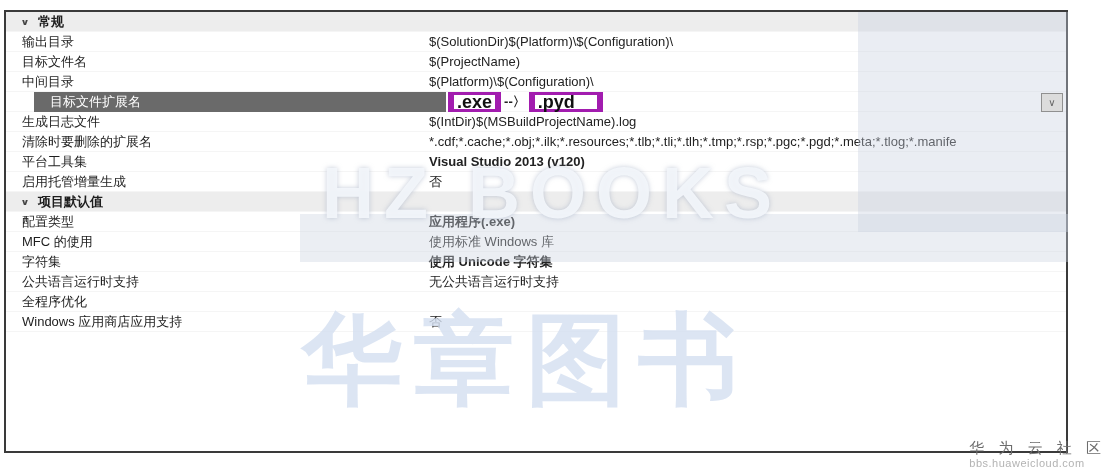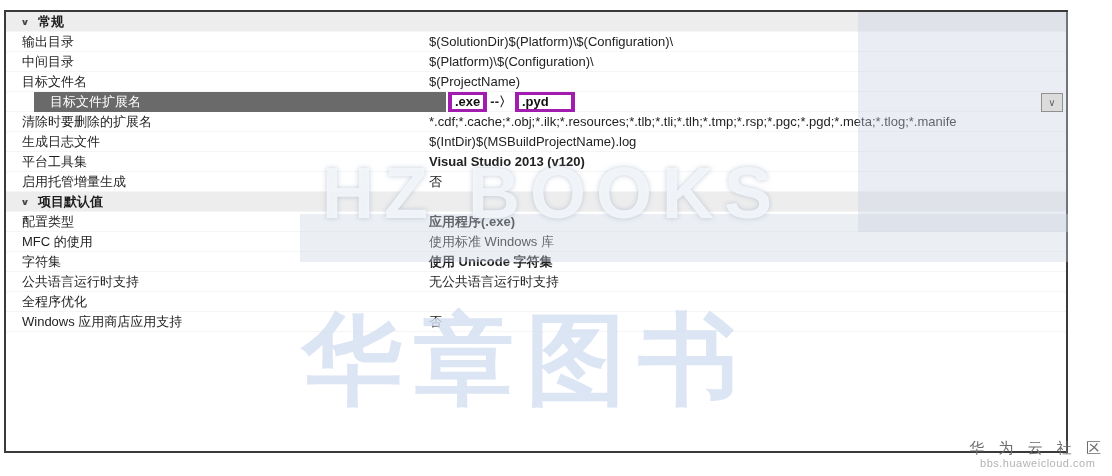--- a/index.html
+++ b/index.html
@@ -30,22 +30,22 @@
   .cell-value{
     flex:1;padding-left:1px;overflow:hidden;white-space:nowrap;color:#222;
   }
   .cell-value.bold{font-weight:bold;}
   .row.selected .sel-label{
     position:absolute;left:28px;top:0;width:412px;height:20px;line-height:20px;
     background:#6a6a6a;color:#ffffff;padding-left:16px;box-sizing:border-box;
   }
   .row.selected .cell-value{position:absolute;left:441px;top:0;height:20px;display:flex;align-items:center;}
   .valbox{
-    display:inline-block;border:4px solid #a21caf;background:#fff;height:14px;line-height:14px;
-    font-weight:bold;font-size:13px;padding:0 3px;color:#111;
+    display:inline-block;border:6px solid #a21caf;background:#fff;height:14px;line-height:14px;
+    font-weight:bold;font-size:18px;padding:0 3px;color:#111;
   }
   .valbox.wide{padding-right:22px;}
   .arrow{font-weight:bold;color:#222;margin:0 3px;font-size:13px;}
   .dropdown-btn{
     position:absolute;right:3px;top:81px;width:22px;height:19px;background:#dcdcdc;
     border:1px solid #909090;box-sizing:border-box;text-align:center;line-height:17px;
     font-size:10px;color:#666;z-index:4;
   }
   
   .wm{position:absolute;pointer-events:none;z-index:3;}
@@ -53,62 +53,62 @@
   .wm-hband{left:300px;top:214px;width:768px;height:48px;background:rgba(203,210,223,0.38);}
   .wm-primary{
     left:322px;top:152px;font-size:72px;font-weight:bold;letter-spacing:10px;
     color:rgba(243,246,251,0.92);text-shadow:0 0 5px rgba(150,162,185,0.55);
   }
   .wm-secondary{
     left:302px;top:294px;font-size:100px;font-weight:bold;letter-spacing:12px;
     color:rgba(211,223,240,0.80);
   }
   
-  .footer{position:absolute;right:6px;bottom:6px;text-align:center;z-index:5;}
+  .footer{position:absolute;right:6px;bottom:6px;text-align:left;z-index:5;}
   .footer .site{
     font-size:15px;color:#6d6d6d;letter-spacing:5px;line-height:18px;
   }
   .footer .url{font-size:11px;color:#b3b3b3;line-height:13px;letter-spacing:.5px;}
 </style>
 </head>
 <body>
 
 <div class="panel">
   <div class="grid">
       <div class="row section">
         <span class="chev">∨</span>
         <span class="slabel">常规</span>
       </div>
       <div class="row">
         <div class="cell-label">输出目录</div>
         <div class="cell-value">$(SolutionDir)$(Platform)\$(Configuration)\</div>
       </div>
       <div class="row">
+        <div class="cell-label">目标文件名</div>
+        <div class="cell-value">$(ProjectName)</div>
+      </div>
+      <div class="row">
         <div class="cell-label">中间目录</div>
         <div class="cell-value">$(Platform)\$(Configuration)\</div>
-      </div>
-      <div class="row">
-        <div class="cell-label">目标文件名</div>
-        <div class="cell-value">$(ProjectName)</div>
       </div>
       <div class="row selected">
         <div class="sel-label">目标文件扩展名</div>
         <div class="cell-value">
           <span class="valbox">.exe</span>
           <span class="arrow">--〉</span>
           <span class="valbox wide">.pyd</span>
         </div>
       </div>
       <div class="row">
+        <div class="cell-label">生成日志文件</div>
+        <div class="cell-value">$(IntDir)$(MSBuildProjectName).log</div>
+      </div>
+      <div class="row">
         <div class="cell-label">清除时要删除的扩展名</div>
         <div class="cell-value">*.cdf;*.cache;*.obj;*.ilk;*.resources;*.tlb;*.tli;*.tlh;*.tmp;*.rsp;*.pgc;*.pgd;*.meta;*.tlog;*.manife</div>
-      </div>
-      <div class="row">
-        <div class="cell-label">生成日志文件</div>
-        <div class="cell-value">$(IntDir)$(MSBuildProjectName).log</div>
       </div>
       <div class="row">
         <div class="cell-label">平台工具集</div>
         <div class="cell-value bold">Visual Studio 2013 (v120)</div>
       </div>
       <div class="row">
         <div class="cell-label">启用托管增量生成</div>
         <div class="cell-value">否</div>
       </div>
       <div class="row section">

